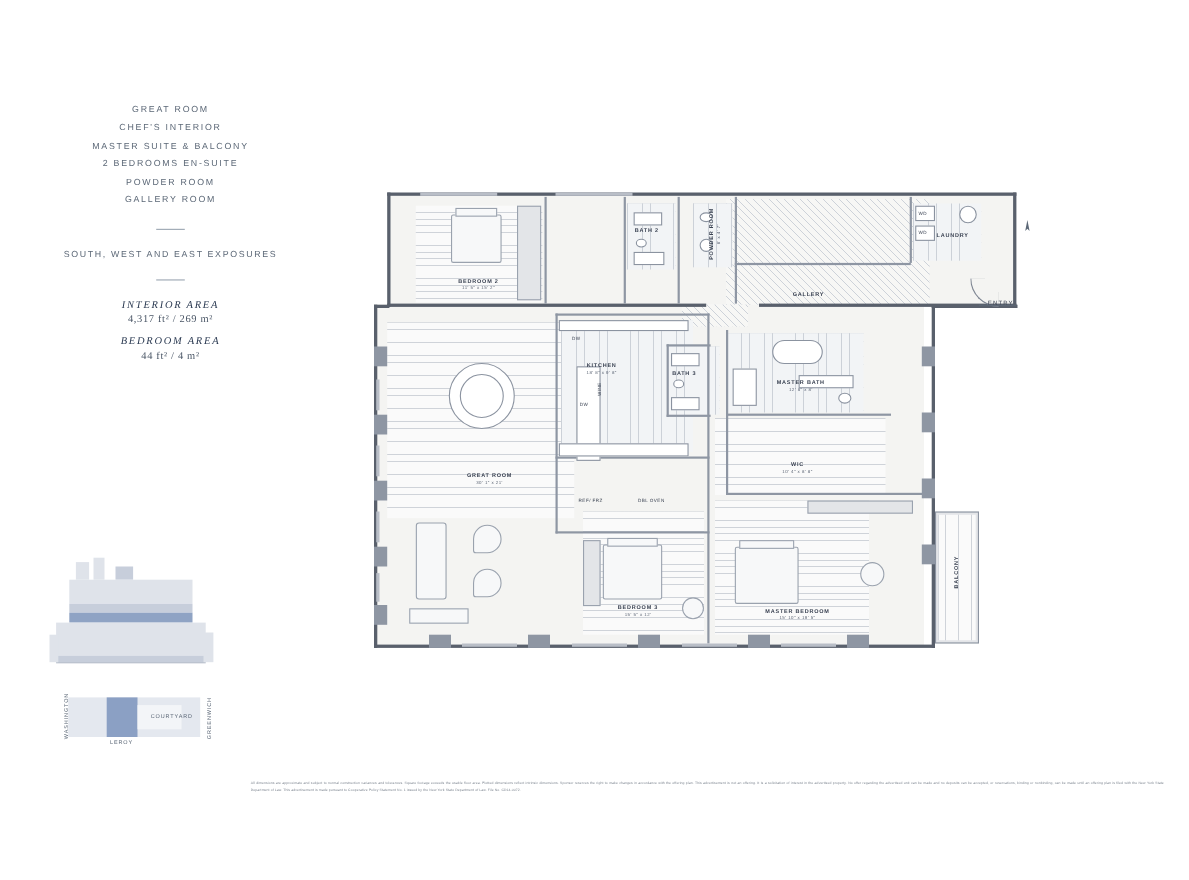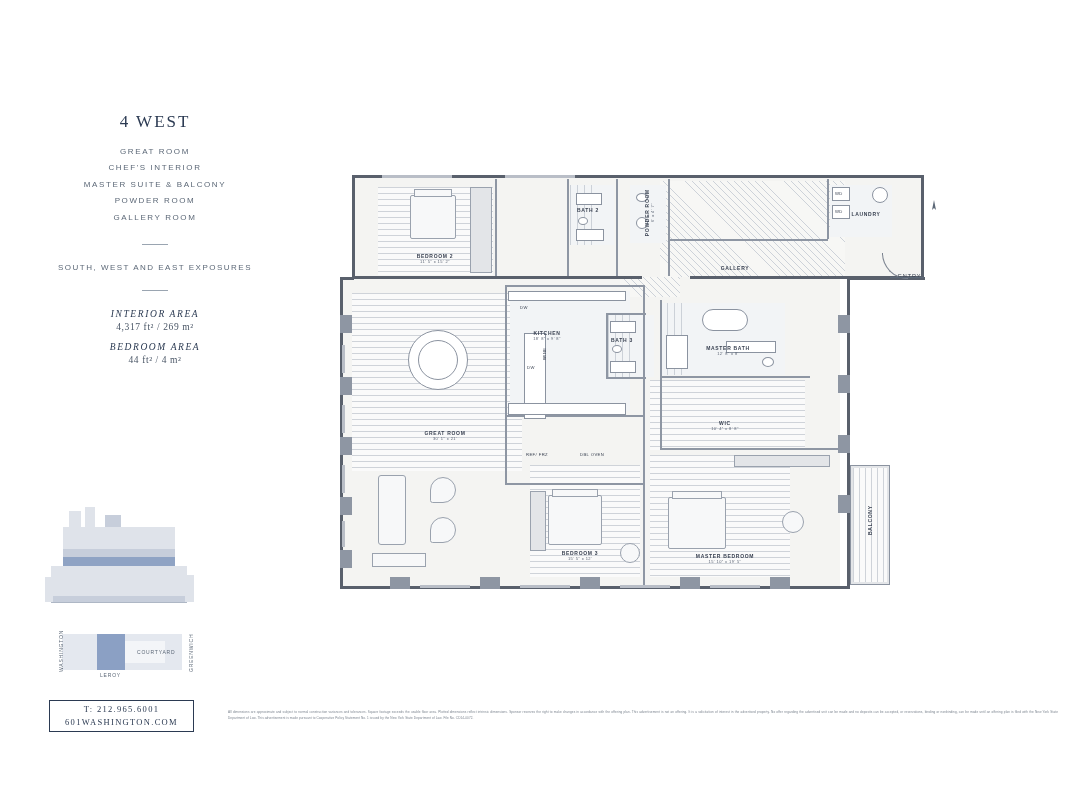--- a/index.html
+++ b/index.html
@@ -189,26 +189,26 @@
   }
 </style>
 </head>
 <body>
 
 <div class="page">
 
   <div class="left-panel">
 
 
-    <div class="unit-title">4 WEST</div>
 
     <div class="features">
       <div>GREAT ROOM</div>
       <div>CHEF'S INTERIOR</div>
       <div>MASTER SUITE &amp; BALCONY</div>
+      <div>2 BEDROOMS EN-SUITE</div>
       <div>POWDER ROOM</div>
       <div>GALLERY ROOM</div>
     </div>
 
     <div class="divider"></div>
 
     <div class="exposure">SOUTH, WEST AND EAST EXPOSURES</div>
 
     <div class="divider"></div>
 
@@ -237,24 +237,20 @@
   <div class="siteplan">
     <div class="site-rect" style="left:22px; top:6px; width:120px; height:36px;"></div>
     <div class="site-rect blue" style="left:57px; top:6px; width:28px; height:36px;"></div>
     <div class="site-rect" style="left:85px; top:13px; width:40px; height:22px; background:#f3f5f8;"></div>
     <div class="site-label" style="left:97px; top:21px;">COURTYARD</div>
     <div class="site-label vert" style="left:18px; top:44px;">WASHINGTON</div>
     <div class="site-label vert" style="left:148px; top:44px;">GREENWICH</div>
     <div class="site-label" style="left:60px; top:44px;">LEROY</div>
   </div>
 
-  <div class="contact-box">
-    <div>T: 212.965.6001</div>
-    <div>601WASHINGTON.COM</div>
-  </div>
 
   <div class="plan">
 
     <div class="fill-floor" style="left:22px; top:12px; width:570px; height:100px;"></div>
 
     <div class="fill-floor" style="left:10px; top:112px; width:500px; height:310px;"></div>
 
     <div class="herring" style="left:330px; top:16px; width:185px; height:96px;"></div>
 
     <div class="herring" style="left:290px; top:112px; width:60px; height:20px;"></div>

